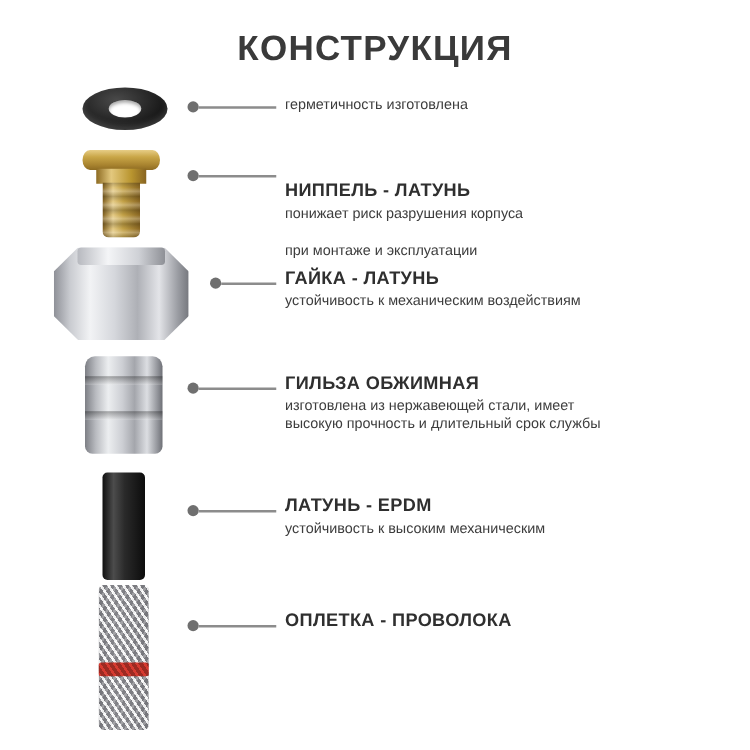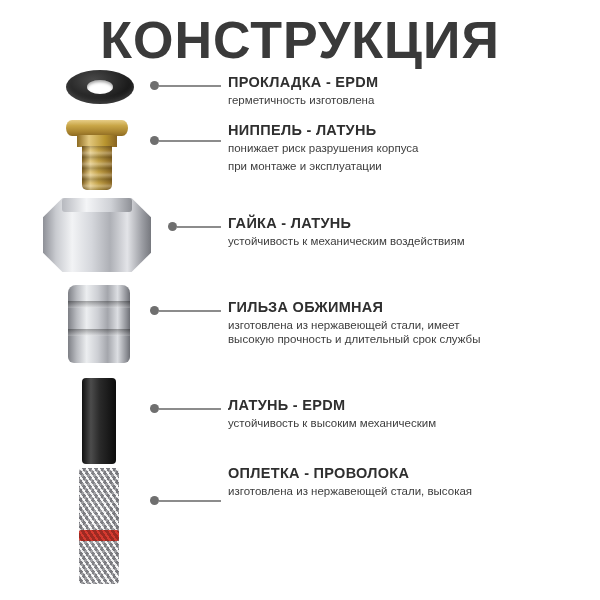--- a/index.html
+++ b/index.html
@@ -17,24 +17,24 @@
     position: relative;
     width: 600px;
     height: 600px;
     background: #ffffff;
   }
 
   
   .title {
     position: absolute;
     left: 0;
-    top: 10px;
+    top: 23px;
     width: 600px;
     text-align: center;
-    font-size: 52px;
+    font-size: 28px;
     font-weight: bold;
     letter-spacing: 1px;
     color: #3a3a3a;
     font-family: "Liberation Sans", sans-serif;
   }
 
   
   .label-block {
     position: absolute;
     left: 228px;
@@ -229,44 +229,42 @@
   <div class="dot" style="left:150px; top:306px;"></div>
   <div class="leader" style="left:159px; top:310px; width:62px;"></div>
 
   <div class="dot" style="left:150px; top:404px;"></div>
   <div class="leader" style="left:159px; top:408px; width:62px;"></div>
 
   <div class="dot" style="left:150px; top:496px;"></div>
   <div class="leader" style="left:159px; top:500px; width:62px;"></div>
 
   <div class="label-block" style="top:74px;">
-    <div class="label-title">ПРОКЛАДКА - EPDM</div>
     <div class="label-desc">герметичность изготовлена</div>
   </div>
 
-  <div class="label-block" style="top:122px;">
+  <div class="label-block" style="top:145px;">
     <div class="label-title">НИППЕЛЬ - ЛАТУНЬ</div>
     <div class="label-desc">понижает риск разрушения корпуса</div>
-    <div class="label-desc" style="margin-top:4px;">при монтаже и эксплуатации</div>
+    <div class="label-desc" style="margin-top:16px;">при монтаже и эксплуатации</div>
   </div>
 
   <div class="label-block" style="top:215px;">
     <div class="label-title">ГАЙКА - ЛАТУНЬ</div>
     <div class="label-desc">устойчивость к механическим воздействиям</div>
   </div>
 
   <div class="label-block" style="top:299px;">
     <div class="label-title">ГИЛЬЗА ОБЖИМНАЯ</div>
     <div class="label-desc">изготовлена из нержавеющей стали, имеет</div>
     <div class="label-desc" style="margin-top:0;">высокую прочность и длительный срок службы</div>
   </div>
 
   <div class="label-block" style="top:397px;">
     <div class="label-title">ЛАТУНЬ - EPDM</div>
     <div class="label-desc">устойчивость к высоким механическим</div>
   </div>
 
-  <div class="label-block" style="top:465px;">
+  <div class="label-block" style="top:489px;text-align:center;">
     <div class="label-title">ОПЛЕТКА - ПРОВОЛОКА</div>
-    <div class="label-desc">изготовлена из нержавеющей стали, высокая</div>
   </div>
 
 </div>
 
 </body></html>

